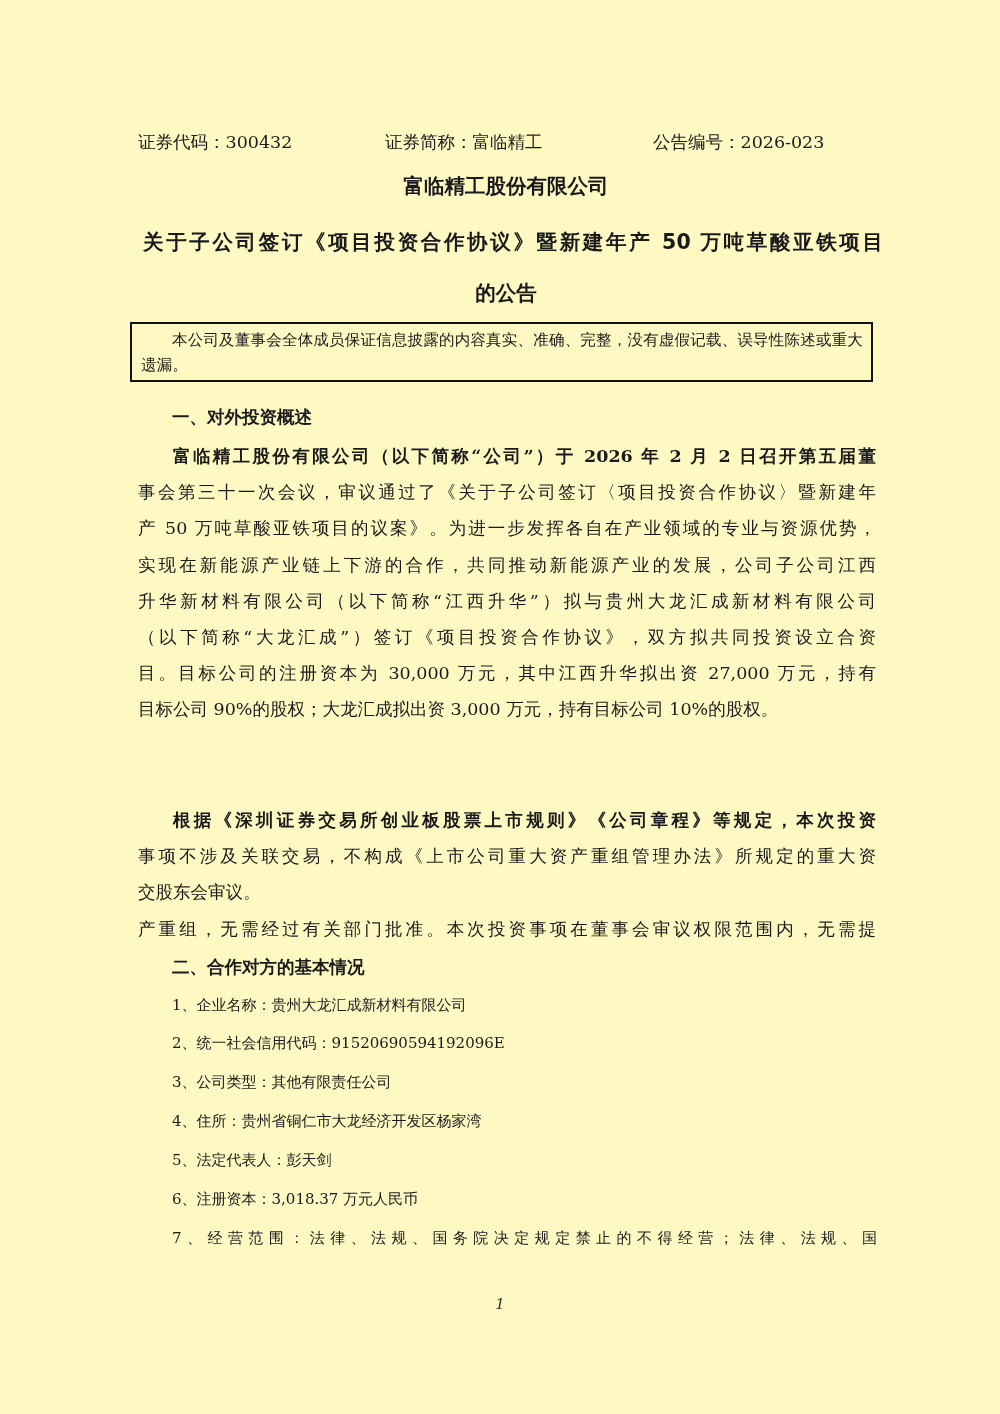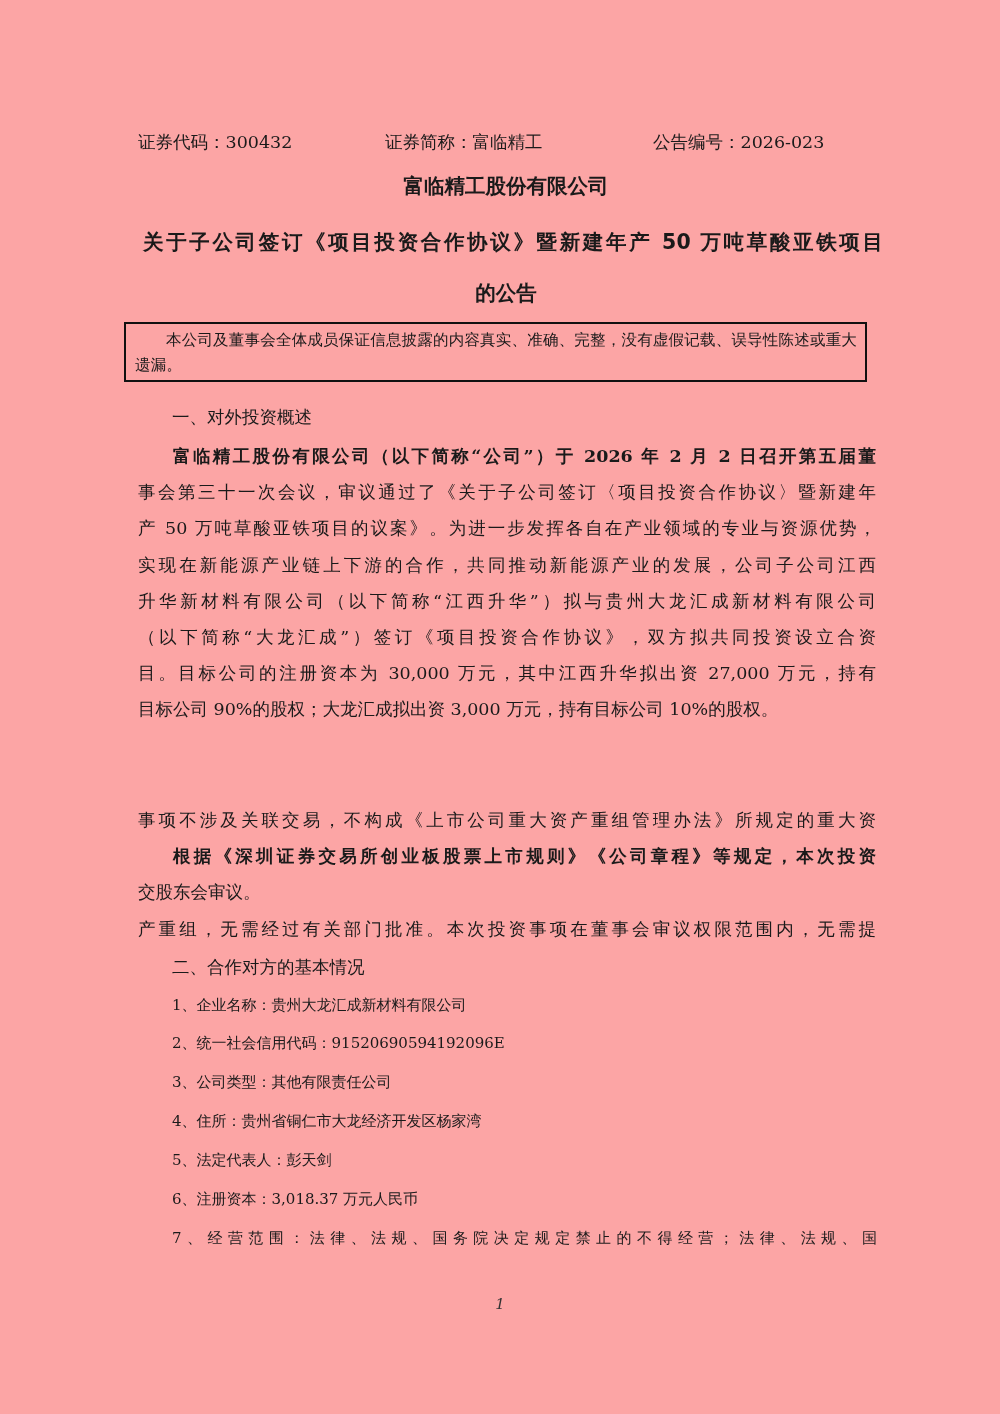--- a/index.html
+++ b/index.html
@@ -12,21 +12,21 @@
       height: 1414px;
       position: relative;
       overflow: hidden;
       font-family: "DejaVu Serif", "Liberation Serif", serif;
       color: #1a1a1a;
     }
     .page {
       position: absolute;
       left: 0; top: 0;
       width: 1000px; height: 1414px;
-      background: #fca5a5;
+      background: #fef9c3;
     }
     .header-row {
       position: absolute;
       top: 128px;
       left: 138px;
       width: 700px;
       height: 28px;
       font-size: 17.5px;
       line-height: 28px;
       white-space: nowrap;
@@ -46,21 +46,21 @@
       font-size: 20.5px;
       white-space: nowrap;
       padding-left: 6px;
     }
     .title-company { top: 172px; }
     .title-line1 { top: 228px; left: 137px; width: 740px; text-align: justify; text-align-last: justify; }
     .title-line2 { top: 279px; }
 
     .notice-box {
       position: absolute;
-      left: 124px;
+      left: 130px;
       top: 322px;
       width: 743px;
       height: 60px;
       border: 2.5px solid #111;
       box-sizing: border-box;
     }
     .notice-text {
       position: absolute;
       left: 9px;
       top: 4px;
@@ -70,21 +70,21 @@
       line-height: 25px;
       text-indent: 31px;
       text-align: justify;
       letter-spacing: 0.15px;
     }
 
     .section-heading {
       position: absolute;
       left: 172px;
       font-family: "DejaVu Sans", "Liberation Sans", sans-serif;
-      font-weight: normal;
+      font-weight: bold;
       font-size: 17.5px;
       line-height: 28px;
       white-space: nowrap;
     }
 
     .para {
       position: absolute;
       left: 138px;
       width: 738px;
       font-size: 17.5px;
@@ -155,22 +155,22 @@
     <span class="line">事会第三十一次会议，审议通过了《关于子公司签订〈项目投资合作协议〉暨新建年</span>
     <span class="line">产 50 万吨草酸亚铁项目的议案》。为进一步发挥各自在产业领域的专业与资源优势，</span>
     <span class="line">实现在新能源产业链上下游的合作，共同推动新能源产业的发展，公司子公司江西</span>
     <span class="line">升华新材料有限公司（以下简称“江西升华”）拟与贵州大龙汇成新材料有限公司</span>
     <span class="line">（以下简称“大龙汇成”）签订《项目投资合作协议》，双方拟共同投资设立合资</span>
     <span class="line">目。目标公司的注册资本为 30,000 万元，其中江西升华拟出资 27,000 万元，持有</span>
     <span class="line last">目标公司 90%的股权；大龙汇成拟出资 3,000 万元，持有目标公司 10%的股权。</span>
   </div>
 
   <div class="para" style="top:802px;">
+    <span class="line indent">根据《深圳证券交易所创业板股票上市规则》《公司章程》等规定，本次投资</span>
     <span class="line">事项不涉及关联交易，不构成《上市公司重大资产重组管理办法》所规定的重大资</span>
-    <span class="line indent">根据《深圳证券交易所创业板股票上市规则》《公司章程》等规定，本次投资</span>
     <span class="line last">交股东会审议。</span>
     <span class="line">产重组，无需经过有关部门批准。本次投资事项在董事会审议权限范围内，无需提</span>
   </div>
 
   <div class="section-heading" style="top:953px;">二、合作对方的基本情况</div>
 
   <div class="list-item" style="top:991px;">1、企业名称：贵州大龙汇成新材料有限公司</div>
   <div class="list-item" style="top:1029px;">2、统一社会信用代码：91520690594192096E</div>
   <div class="list-item" style="top:1068px;">3、公司类型：其他有限责任公司</div>
   <div class="list-item" style="top:1107px;">4、住所：贵州省铜仁市大龙经济开发区杨家湾</div>

